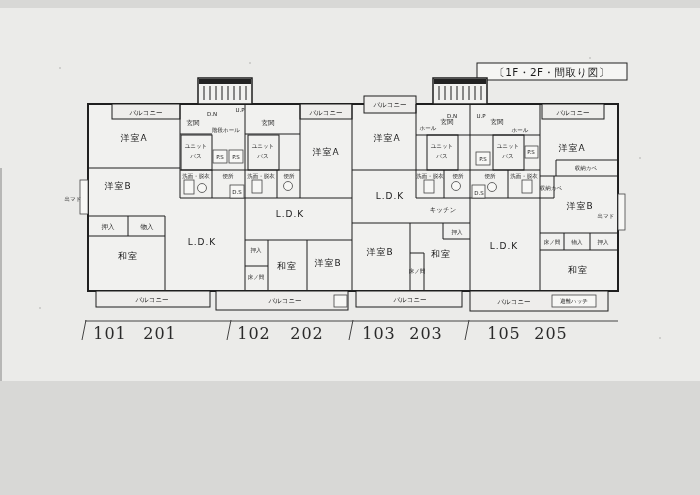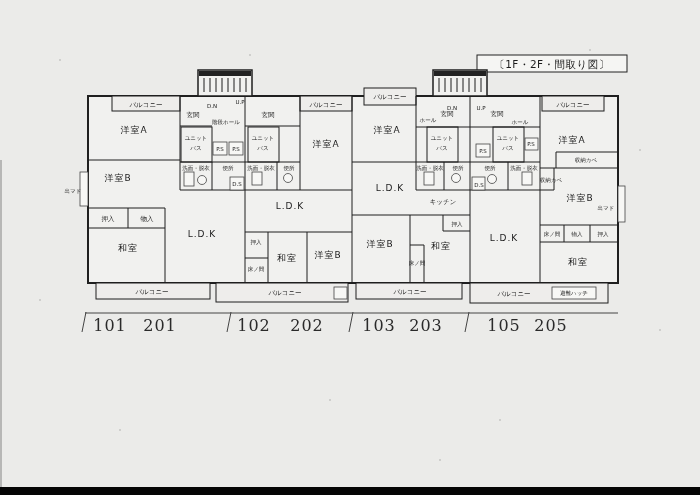--- a/index.html
+++ b/index.html
@@ -1,16 +1,16 @@
 <!DOCTYPE html>
 <html><head>
 <meta charset="utf-8">
 <style>
   html,body{margin:0;padding:0;background:#d8d8d6;}
-  .stage{position:relative;width:700px;height:495px;background:#ebebe9;overflow:hidden;margin:0 auto;}
+  .stage{position:relative;width:700px;height:373px;background:#ebebe9;overflow:hidden;margin:8px auto;}
   svg{position:absolute;left:0;top:0;}
   text{fill:#1b1b1b;font-family:"DejaVu Sans",sans-serif;text-anchor:middle;}
   .room{font-size:9px;letter-spacing:1px;}
   .small{font-size:6.5px;}
   .tiny{font-size:5.5px;}
   .num{font-family:"DejaVu Serif",serif;font-size:16px;fill:#2a2a2a;letter-spacing:1px;}
   .ttl{font-size:10.5px;letter-spacing:0.5px;}
   .w1{stroke:#1f1f1f;stroke-width:1;fill:none;}
   .w2{stroke:#1f1f1f;stroke-width:2;fill:#f1f1ef;}
   .w15{stroke:#1f1f1f;stroke-width:1.5;fill:#f1f1ef;}

